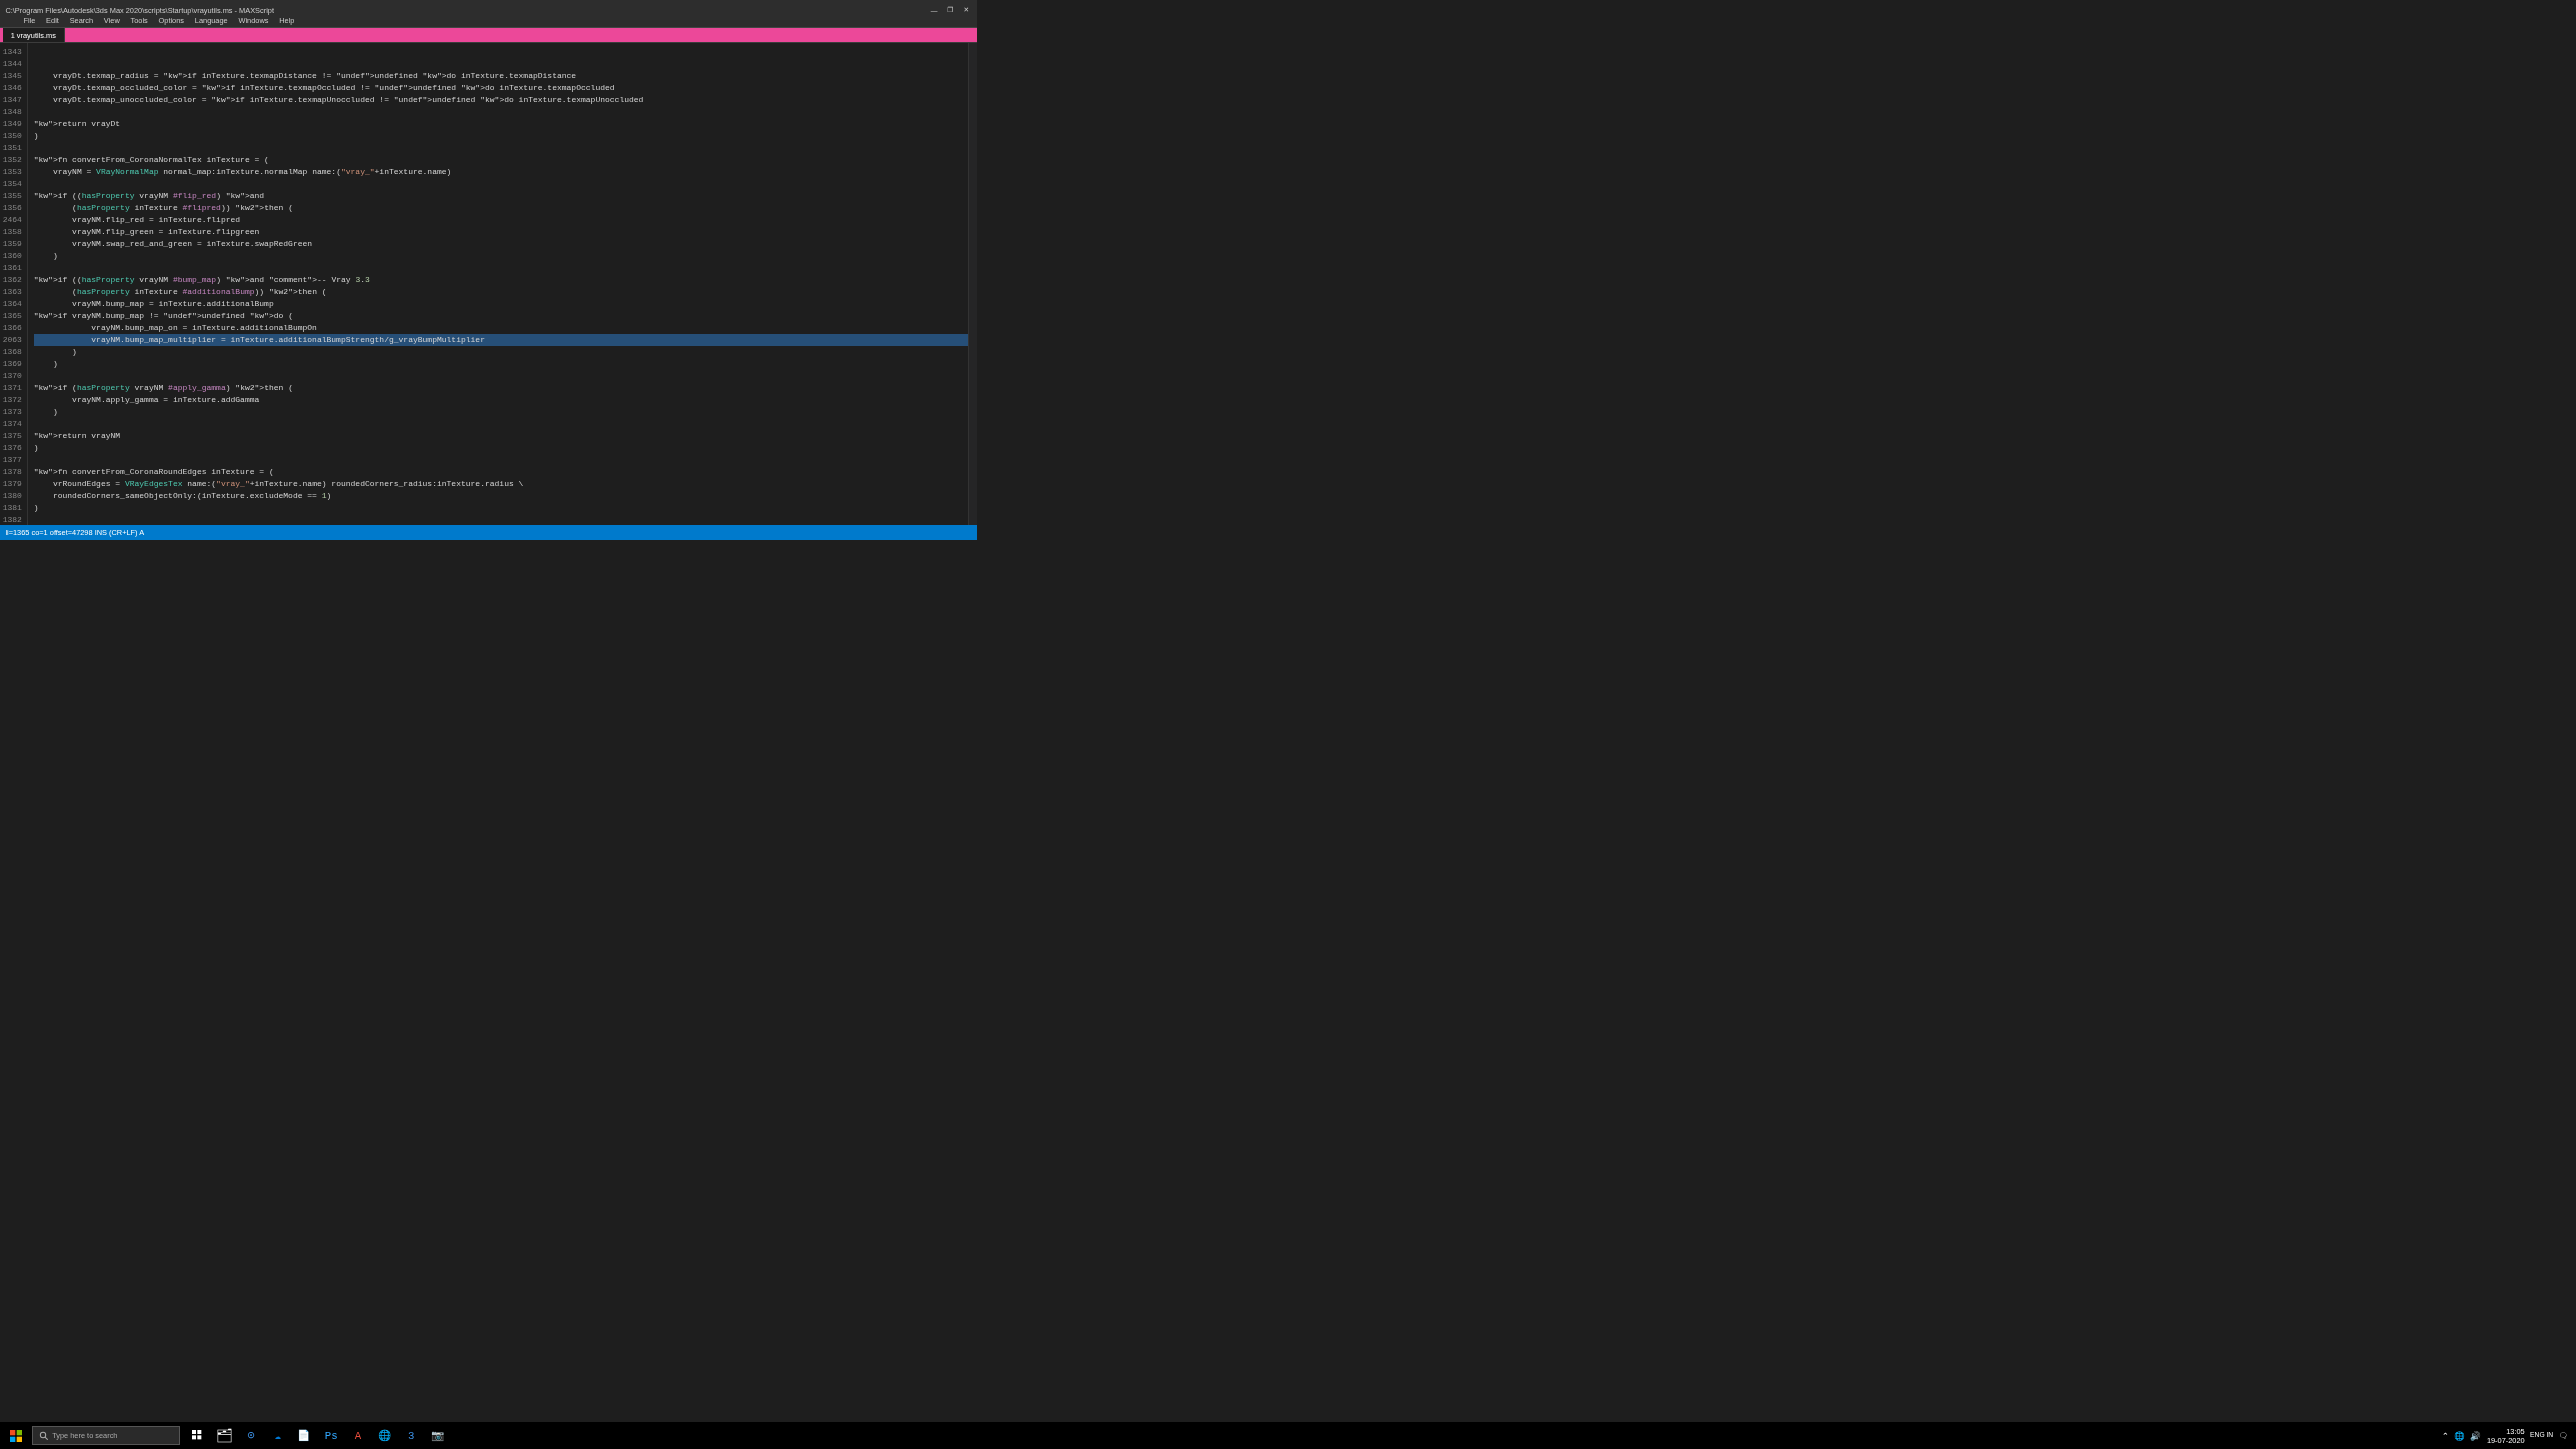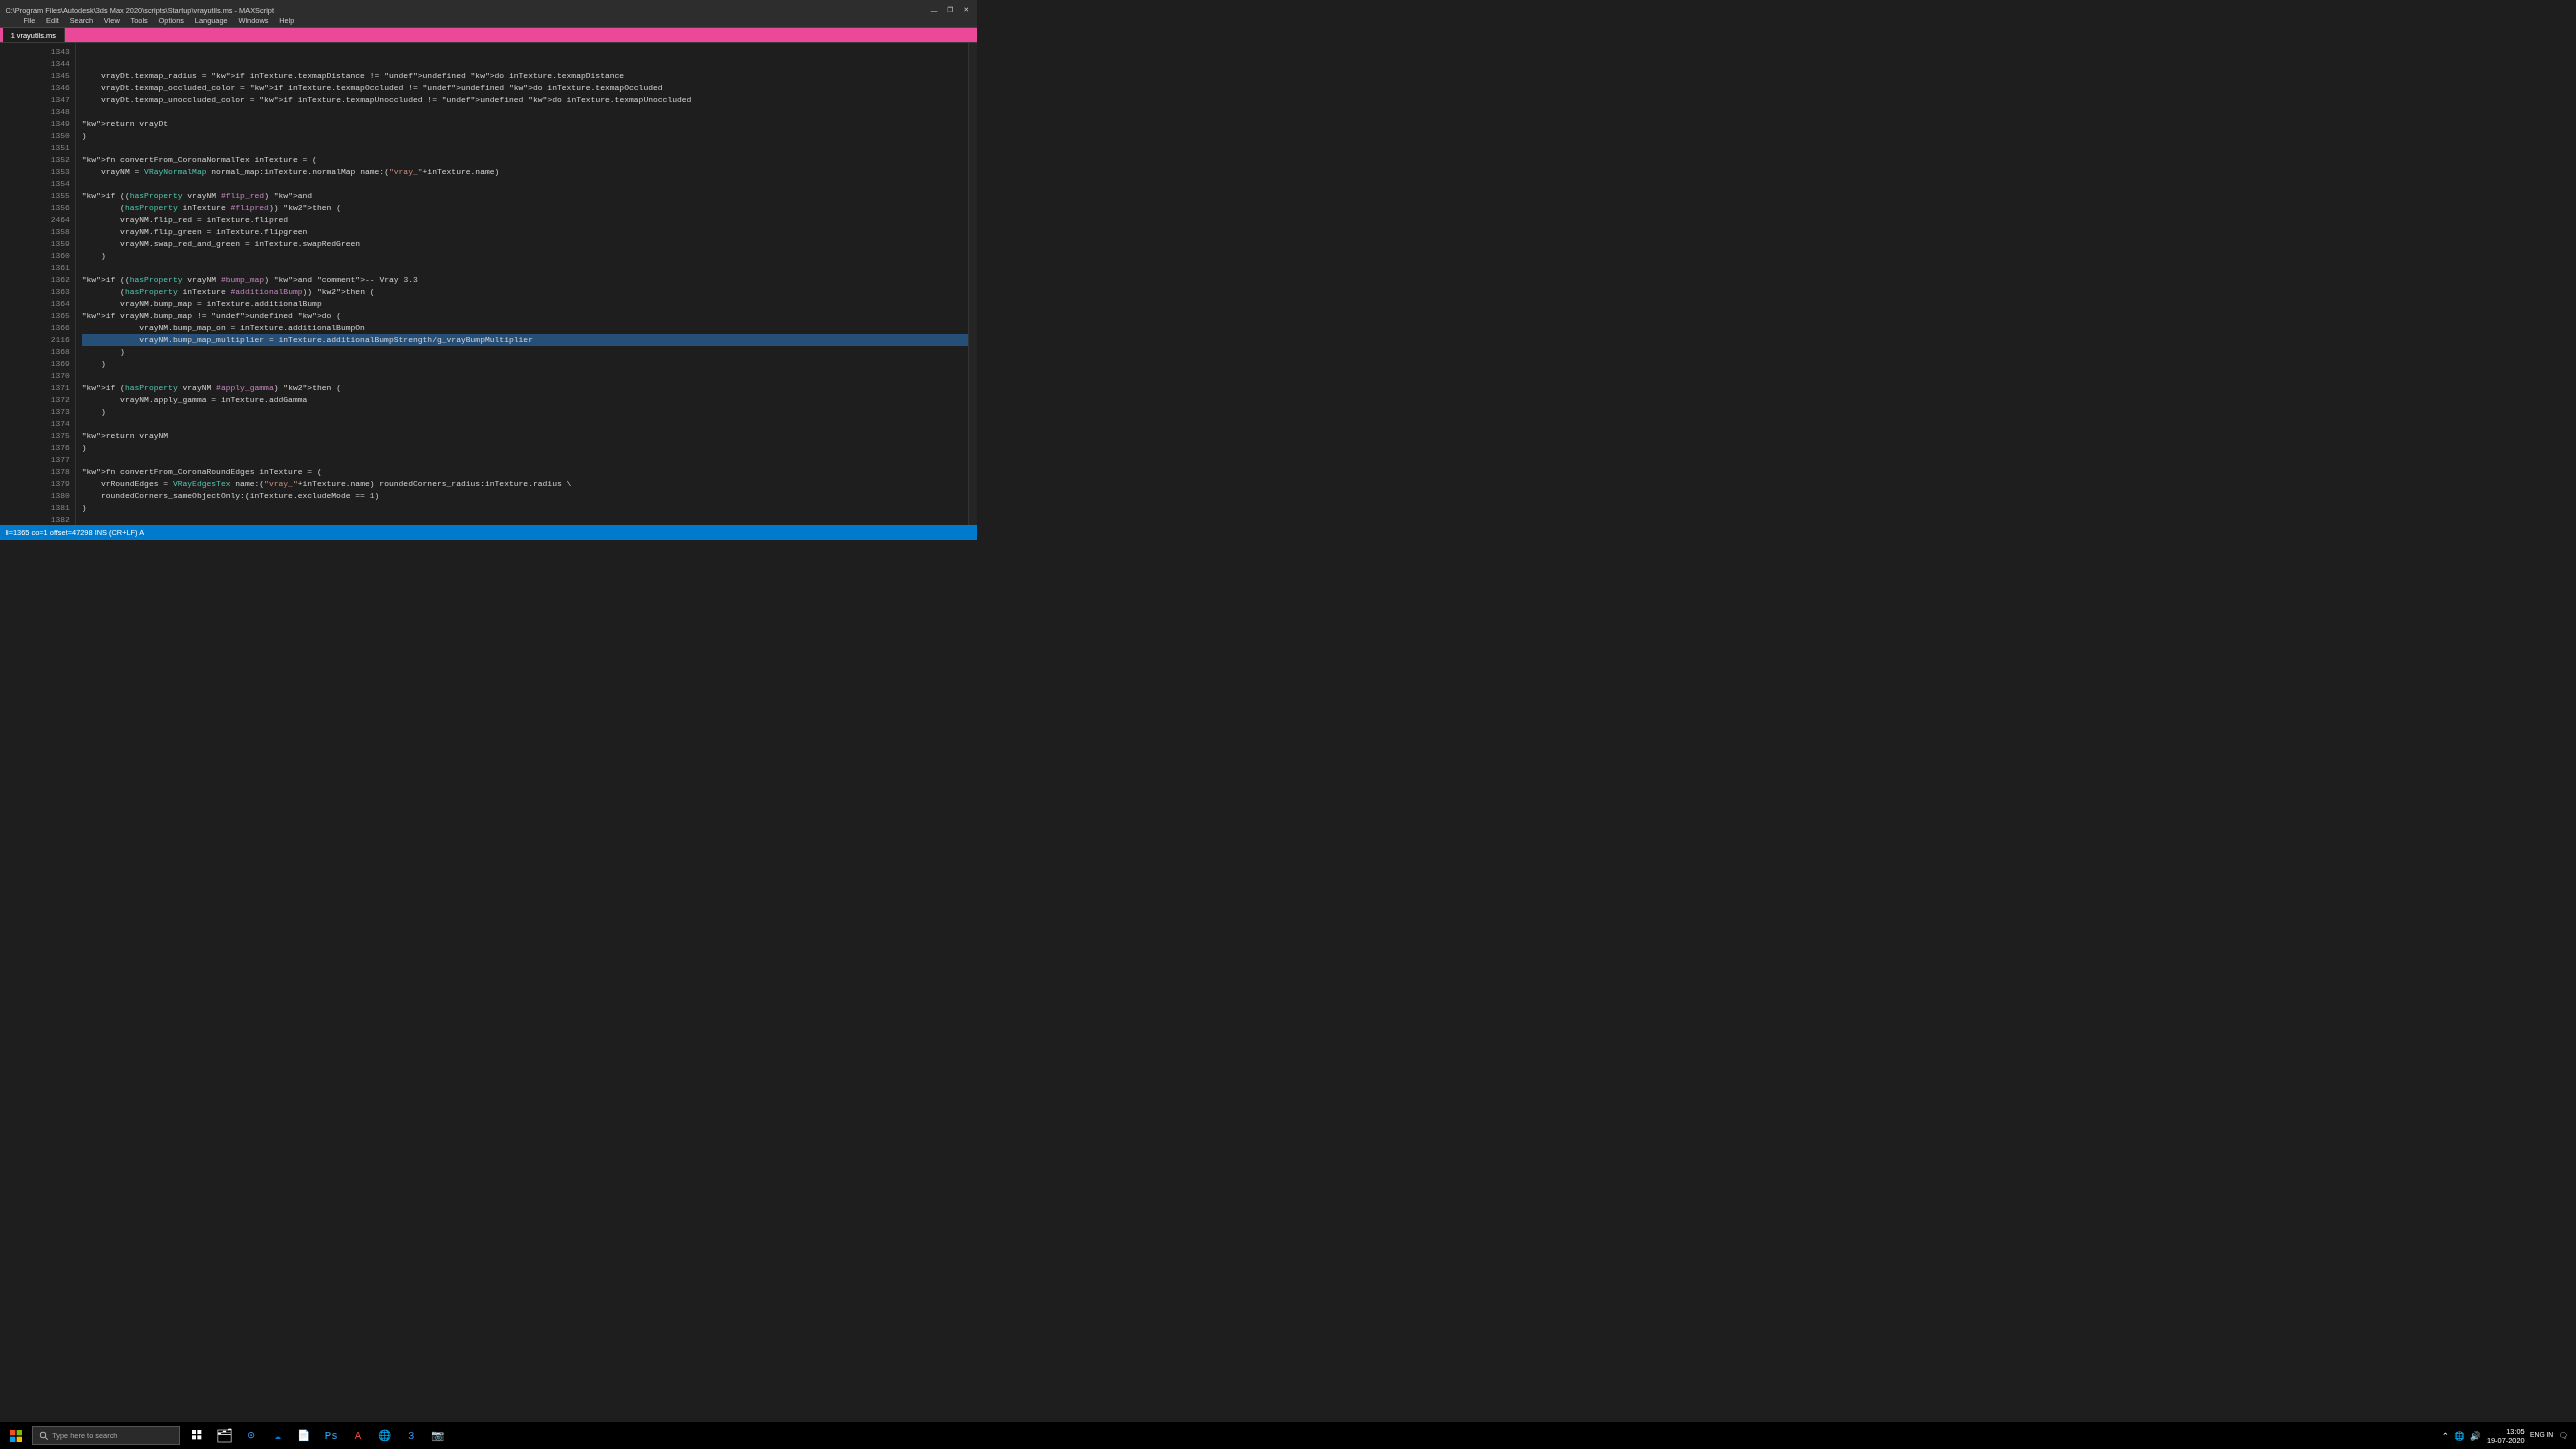--- a/index.html
+++ b/index.html
@@ -234,39 +234,39 @@
 </div>
 
 <div id="code-area">
   <div id="line-numbers">
   <div style="line-height: 12px;">1343</div>
       <div style="line-height: 12px;">1344</div>
       <div style="line-height: 12px;">1345</div>
       <div style="line-height: 12px;">1346</div>
       <div style="line-height: 12px;">1347</div>
       <div style="line-height: 12px;">1348</div>
-      <div style="line-height: 12px; margin-left: 48px;">1349</div>
+      <div style="line-height: 12px;">1349</div>
       <div style="line-height: 12px;">1350</div>
       <div style="line-height: 12px;">1351</div>
       <div style="line-height: 12px;">1352</div>
       <div style="line-height: 12px;">1353</div>
       <div style="line-height: 12px;">1354</div>
       <div style="line-height: 12px;">1355</div>
       <div style="line-height: 12px;">1356</div>
       <div style="line-height: 12px;">2464</div>
       <div style="line-height: 12px;">1358</div>
       <div style="line-height: 12px;">1359</div>
       <div style="line-height: 12px;">1360</div>
       <div style="line-height: 12px;">1361</div>
       <div style="line-height: 12px;">1362</div>
       <div style="line-height: 12px;">1363</div>
       <div style="line-height: 12px;">1364</div>
       <div style="line-height: 12px;">1365</div>
       <div style="line-height: 12px;">1366</div>
-      <div style="line-height: 12px;">2116</div>
+      <div style="line-height: 12px;">2063</div>
       <div style="line-height: 12px;">1368</div>
       <div style="line-height: 12px;">1369</div>
       <div style="line-height: 12px;">1370</div>
       <div style="line-height: 12px;">1371</div>
       <div style="line-height: 12px;">1372</div>
       <div style="line-height: 12px;">1373</div>
       <div style="line-height: 12px;">1374</div>
       <div style="line-height: 12px;">1375</div>
       <div style="line-height: 12px;">1376</div>
       <div style="line-height: 12px;">1377</div>

